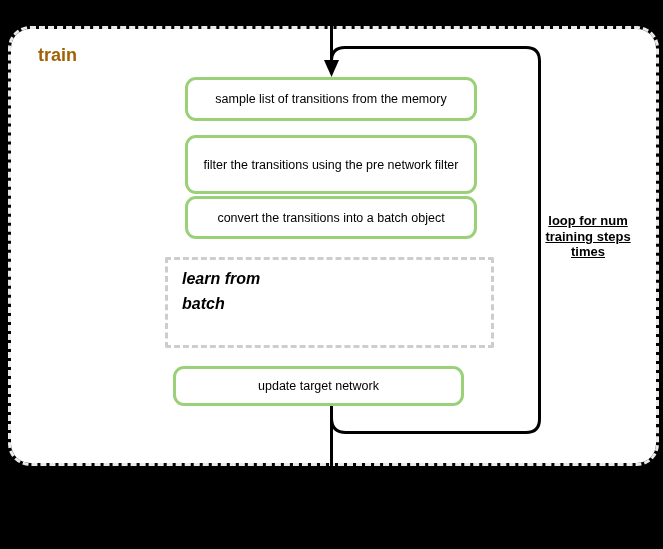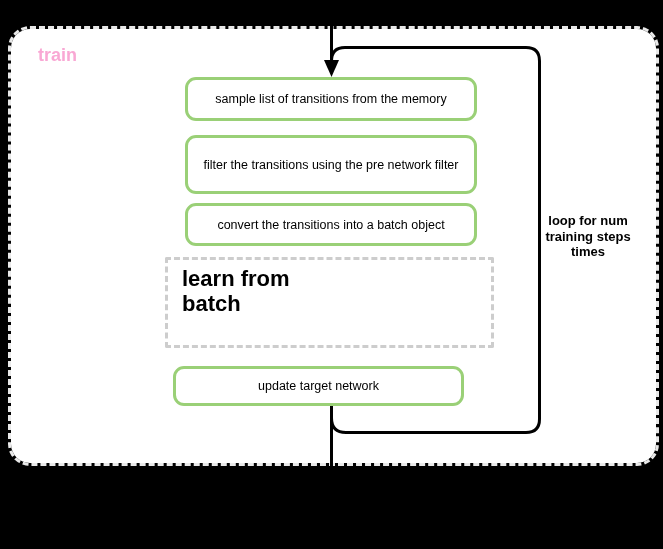--- a/index.html
+++ b/index.html
@@ -26,21 +26,21 @@
     background-clip: padding-box;
     border: 3px dashed #e9e9e9;
     border-radius: 22px;
   }
   .partition-title {
     position: absolute;
     left: 38px;
     top: 45px;
     font-size: 18px;
     font-weight: bold;
-    color: #f9a8d4;
+    color: #a16207;
   }
   .flow-svg {
     position: absolute;
     left: 0;
     top: 0;
     pointer-events: none;
   }
   .gbox {
     position: absolute;
     box-sizing: border-box;
@@ -50,48 +50,50 @@
     display: flex;
     align-items: center;
     justify-content: center;
     text-align: center;
     font-size: 12.5px;
     color: #000000;
     padding: 2px 10px;
   }
   .step-1 { left: 185px; top: 77px;  width: 292px; height: 44px; }
   .step-2 { left: 185px; top: 135px; width: 292px; height: 59px; }
-  .step-3 { left: 185px; top: 196px; width: 292px; height: 43px; margin-top: 7px; }
+  .step-3 { left: 185px; top: 196px; width: 292px; height: 43px; }
   .step-4 { left: 173px; top: 366px; width: 291px; height: 40px; }
   .group-box {
     position: absolute;
     left: 165px;
     top: 257px;
     width: 329px;
     height: 91px;
     box-sizing: border-box;
     border: 3px dashed #cdcdcd;
     border-radius: 2px;
     background: transparent;
     padding: 6px 14px;
-    font-size: 22px;
+    font-size: 16px;
     font-weight: bold;
     line-height: 25px;
     color: #000000;
+    font-style: italic;
   }
   .loop-label {
     position: absolute;
     left: 540px;
     top: 213px;
     width: 96px;
     text-align: center;
     font-size: 13px;
     font-weight: bold;
     line-height: 15.5px;
     color: #000000;
+    text-decoration: underline;
   }
   .multiline { white-space: pre-line; }
 </style>
 </head>
 <body>
 
 <div class="canvas">
 
   <div class="frame"></div>
 

